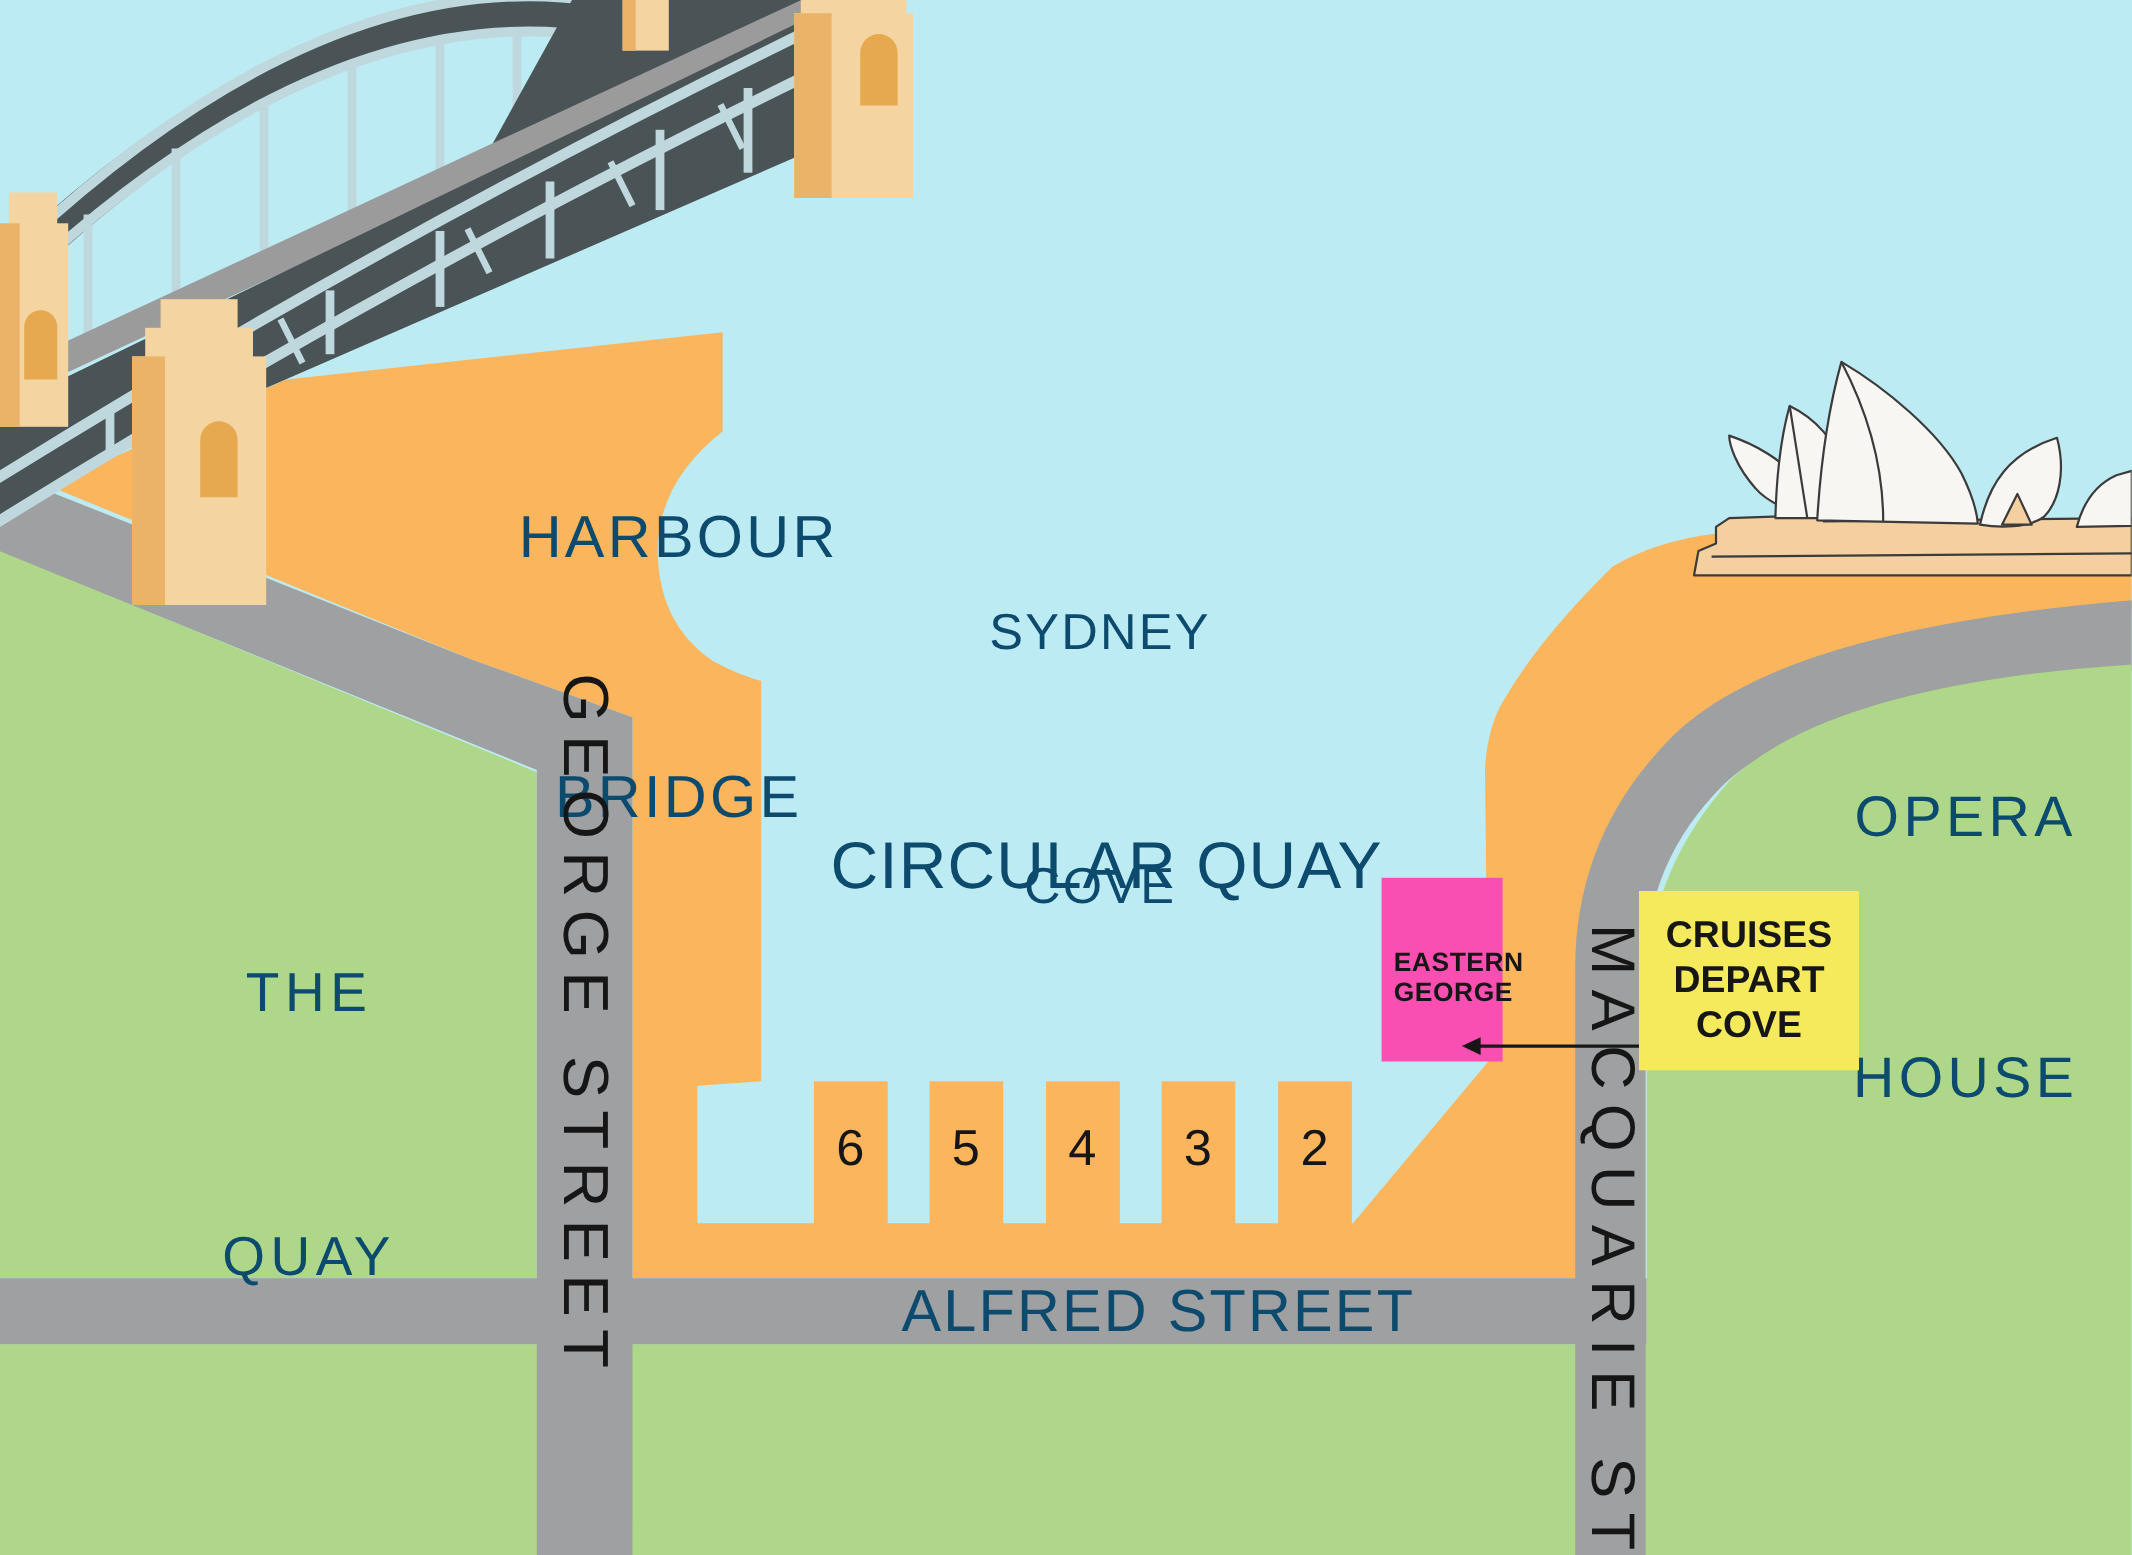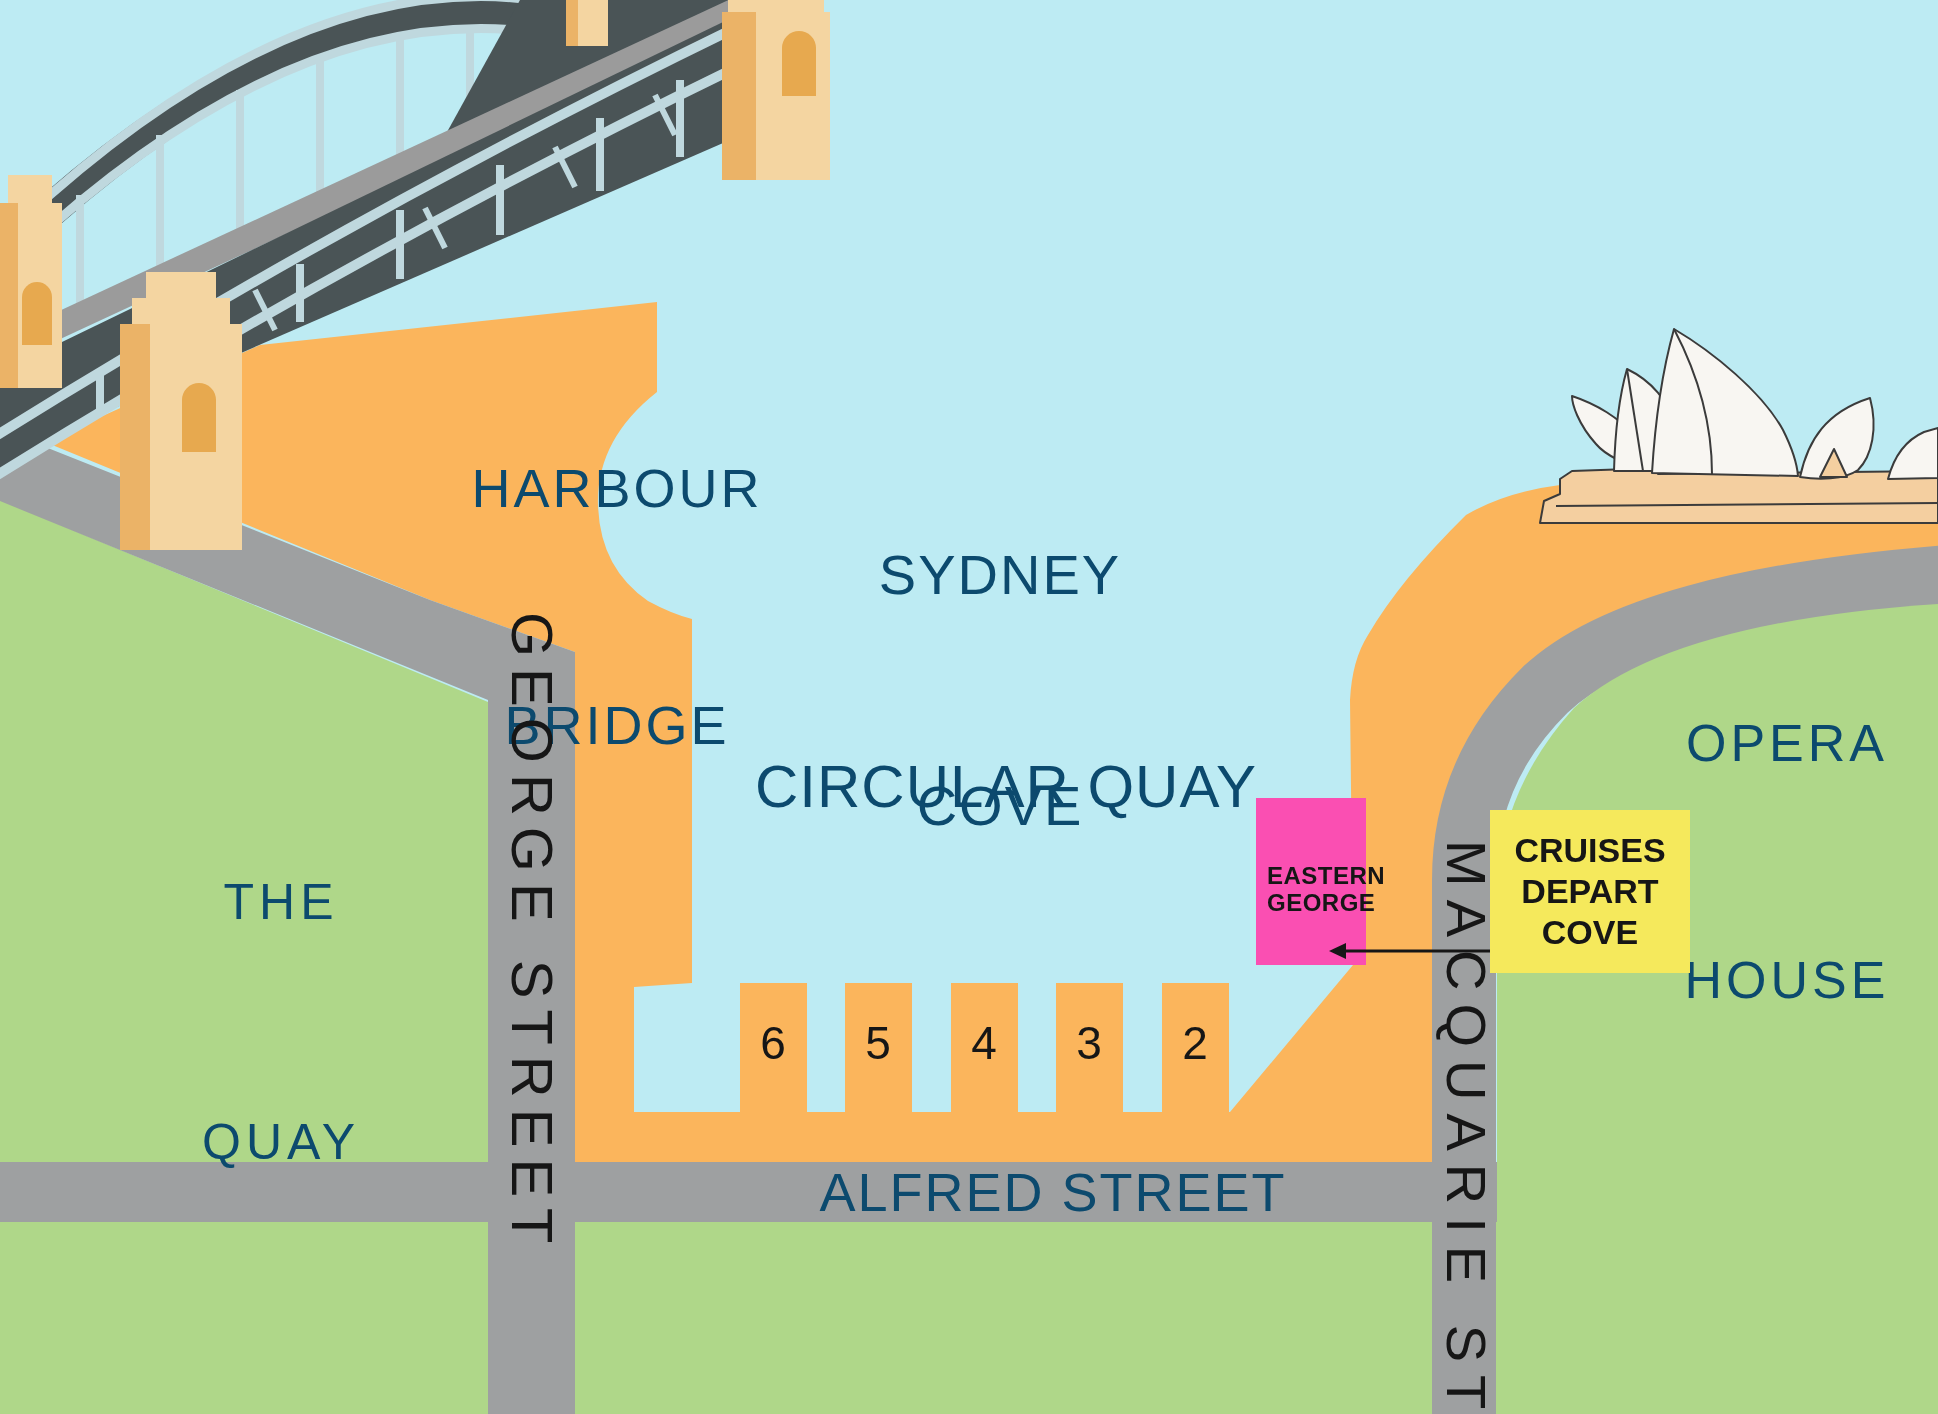--- a/index.html
+++ b/index.html
@@ -6,21 +6,21 @@
   html,body{margin:0;padding:0;background:#BDEBF3;}
   .stage{
     position:relative;width:1938px;height:1414px;overflow:hidden;
     background:#BDEBF3;font-family:"Liberation Sans",sans-serif;color:#161616;
   }
   .stage svg.base{position:absolute;left:0;top:0;}
   .lbl{position:absolute;color:#0c4a6e;white-space:pre;}
   .lbl.center{text-align:center;}
   .two-line{line-height:79px;font-size:54px;letter-spacing:3px;}
   .lbl-harbour{left:367px;top:291px;width:500px;}
-  .lbl-sydney{left:750px;top:382px;width:500px;line-height:77px;font-size:56px;letter-spacing:2px;}
+  .lbl-sydney{left:750px;top:382px;width:500px;line-height:77px;font-size:46px;letter-spacing:2px;}
   .lbl-rocks{left:31px;top:702px;width:500px;line-height:80px;font-size:50px;letter-spacing:5px;}
   .lbl-opera{left:1537px;top:546px;width:500px;line-height:79px;font-size:52px;letter-spacing:4px;}
   .lbl-cq{left:706px;top:752px;width:600px;font-size:60px;font-weight:normal;letter-spacing:1px;}
   .lbl-alfred{left:753px;top:1162px;width:600px;height:60px;line-height:60px;font-size:54px;letter-spacing:2px;}
   .v-street{
     position:absolute;writing-mode:vertical-rl;text-orientation:mixed;
     color:#161616;white-space:pre;
   }
   .lbl-george{left:496px;top:612px;width:70px;height:760px;font-size:58px;letter-spacing:11px;}
   .lbl-macq{left:1429px;top:840px;width:70px;height:575px;font-size:56px;letter-spacing:13px;}

